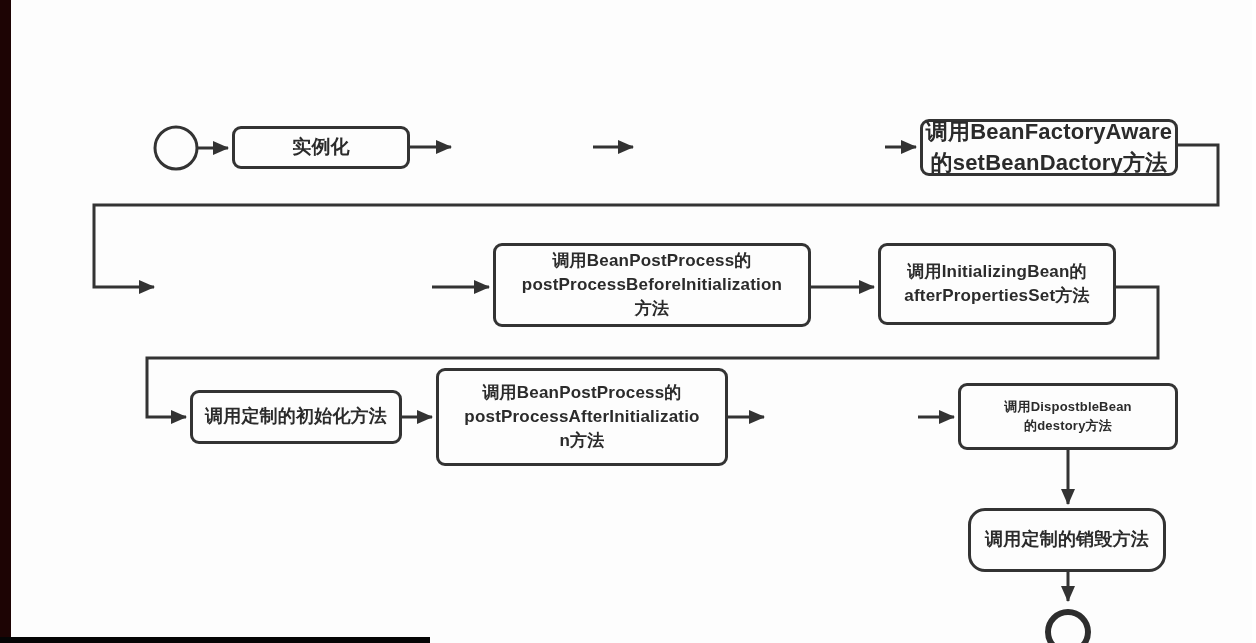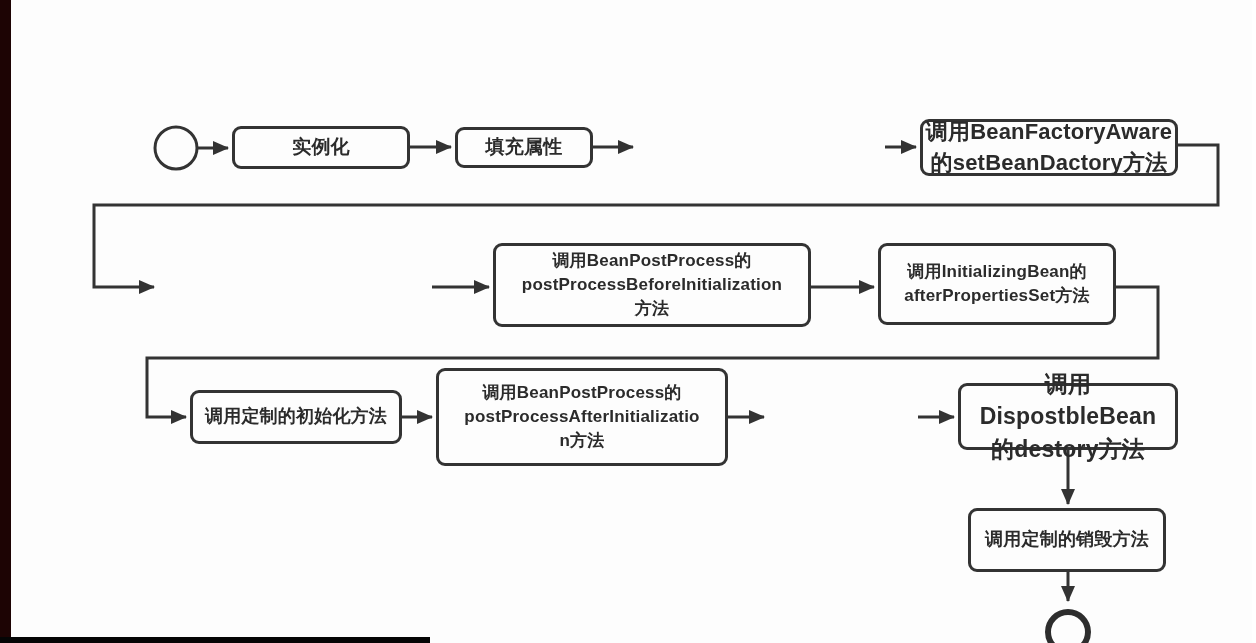--- a/index.html
+++ b/index.html
@@ -55,23 +55,23 @@
   .n-bean-name-aware     { left: 637px; top: 119px; width: 248px; height: 57px; font-size: 17px; }
   .n-bean-factory-aware  { left: 920px; top: 119px; width: 258px; height: 57px; font-size: 22px; }
   
   .n-app-context-aware   { left: 158px; top: 234px; width: 274px; height: 105px; font-size: 17px; }
   .n-post-before         { left: 493px; top: 243px; width: 318px; height: 84px;  font-size: 17px; }
   .n-initializing-bean   { left: 878px; top: 243px; width: 238px; height: 82px;  font-size: 17px; }
   
   .n-custom-init         { left: 190px; top: 390px; width: 212px; height: 54px;  font-size: 18px; }
   .n-post-after          { left: 436px; top: 368px; width: 292px; height: 98px;  font-size: 17px; }
   .n-bean-ready          { left: 768px; top: 390px; width: 150px; height: 55px;  font-size: 17px; }
-  .n-disposable-bean     { left: 958px; top: 383px; width: 220px; height: 67px;  font-size: 23px; }
+  .n-disposable-bean     { left: 958px; top: 383px; width: 220px; height: 67px;  font-size: 13px; }
   
-  .n-custom-destroy      { left: 968px; top: 508px; width: 198px; height: 64px;  font-size: 18px; }
+  .n-custom-destroy      { left: 968px; top: 508px; width: 198px; height: 64px;  font-size: 18px; border-radius: 17px; }
 </style>
 </head>
 <body>
 
 <div class="canvas">
 
   <svg class="wires" width="1256" height="643" viewBox="0 0 1256 643">
     <defs>
       <marker id="arrow" markerUnits="userSpaceOnUse" markerWidth="17" markerHeight="15" refX="15" refY="7" orient="auto">
         <path d="M0,0 L16,7 L0,14 Z" fill="#333333"></path>
@@ -96,21 +96,20 @@
       <path d="M918 417 L954 417" marker-end="url(#arrow)"></path>
 
       <path d="M1068 450 L1068 504" marker-end="url(#arrow)"></path>
       <path d="M1068 572 L1068 601" marker-end="url(#arrow)"></path>
     </g>
     <circle cx="176" cy="148" r="21" fill="#fdfdfd" stroke="#333333" stroke-width="3"></circle>
     <circle cx="1068" cy="632" r="20" fill="#fdfdfd" stroke="#2d2d2d" stroke-width="6"></circle>
   </svg>
 
   <div class="node n-instantiate">实例化</div>
-  <div class="node n-populate">填充属性</div>
   <div class="node n-bean-factory-aware">调用BeanFactoryAware
 的setBeanDactory方法</div>
 
   <div class="node n-post-before">调用BeanPostProcess的
 postProcessBeforeInitialization
 方法</div>
   <div class="node n-initializing-bean">调用InitializingBean的
 afterPropertiesSet方法</div>
 
   <div class="node n-custom-init">调用定制的初始化方法</div>

